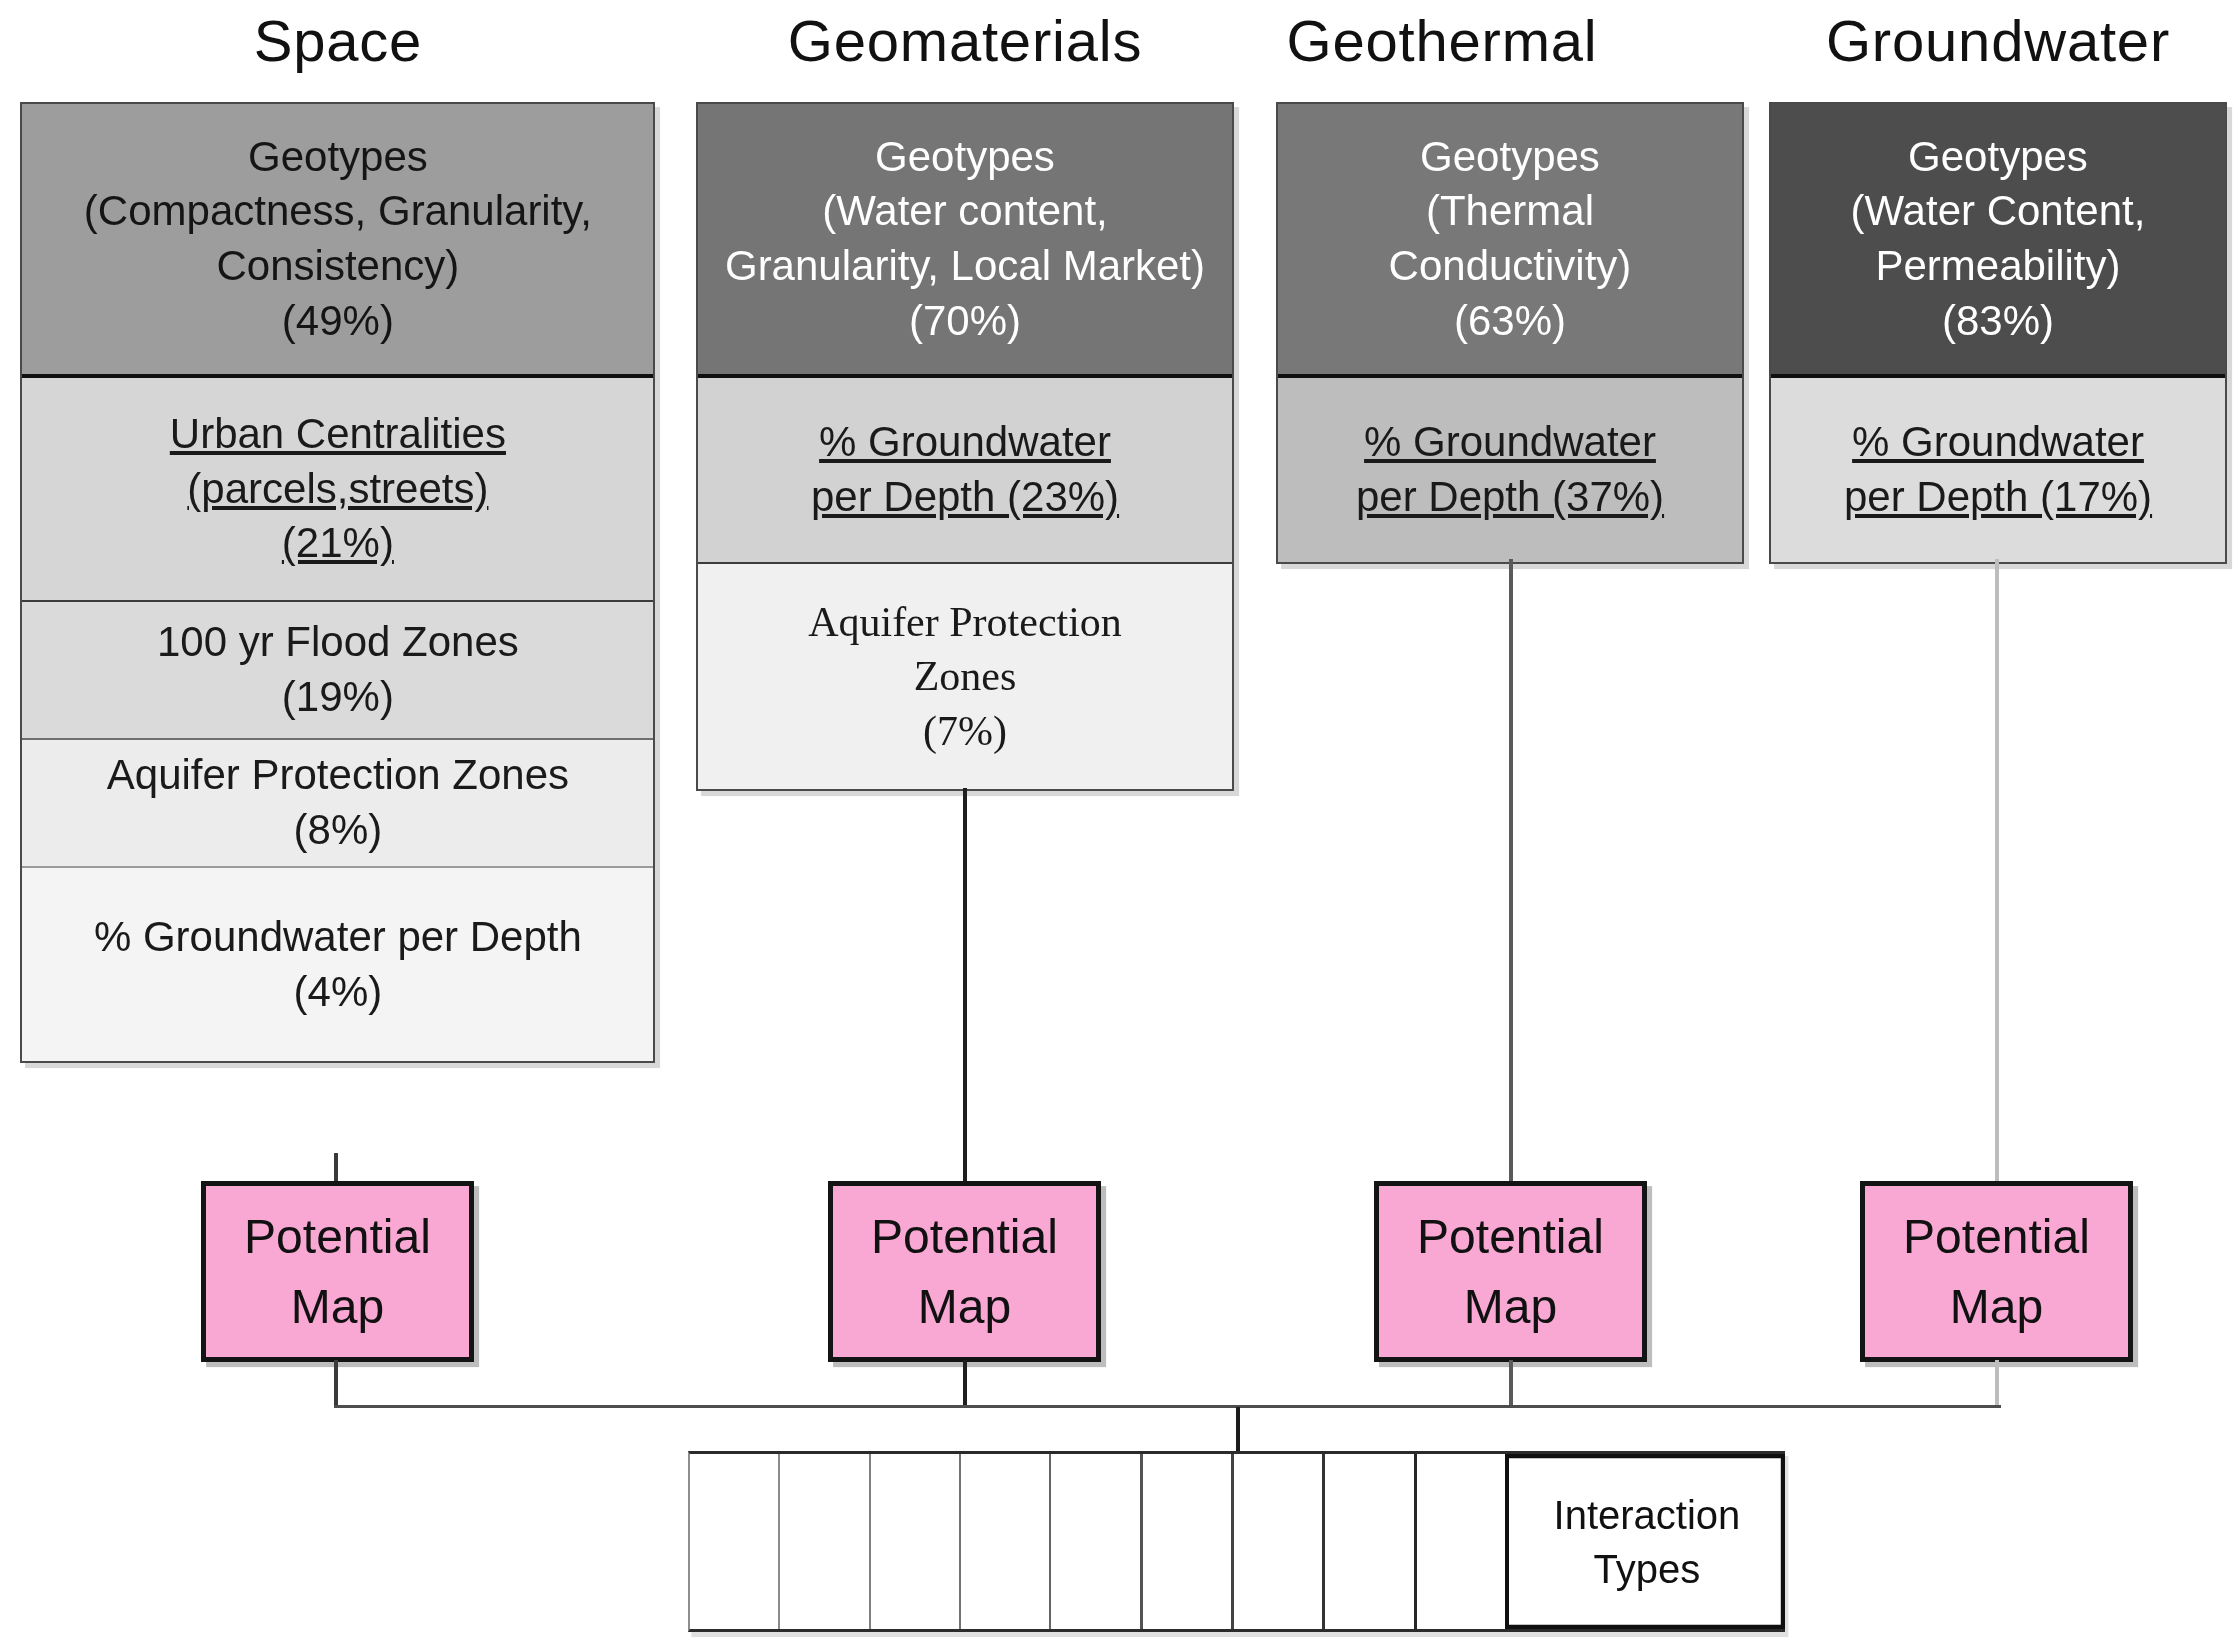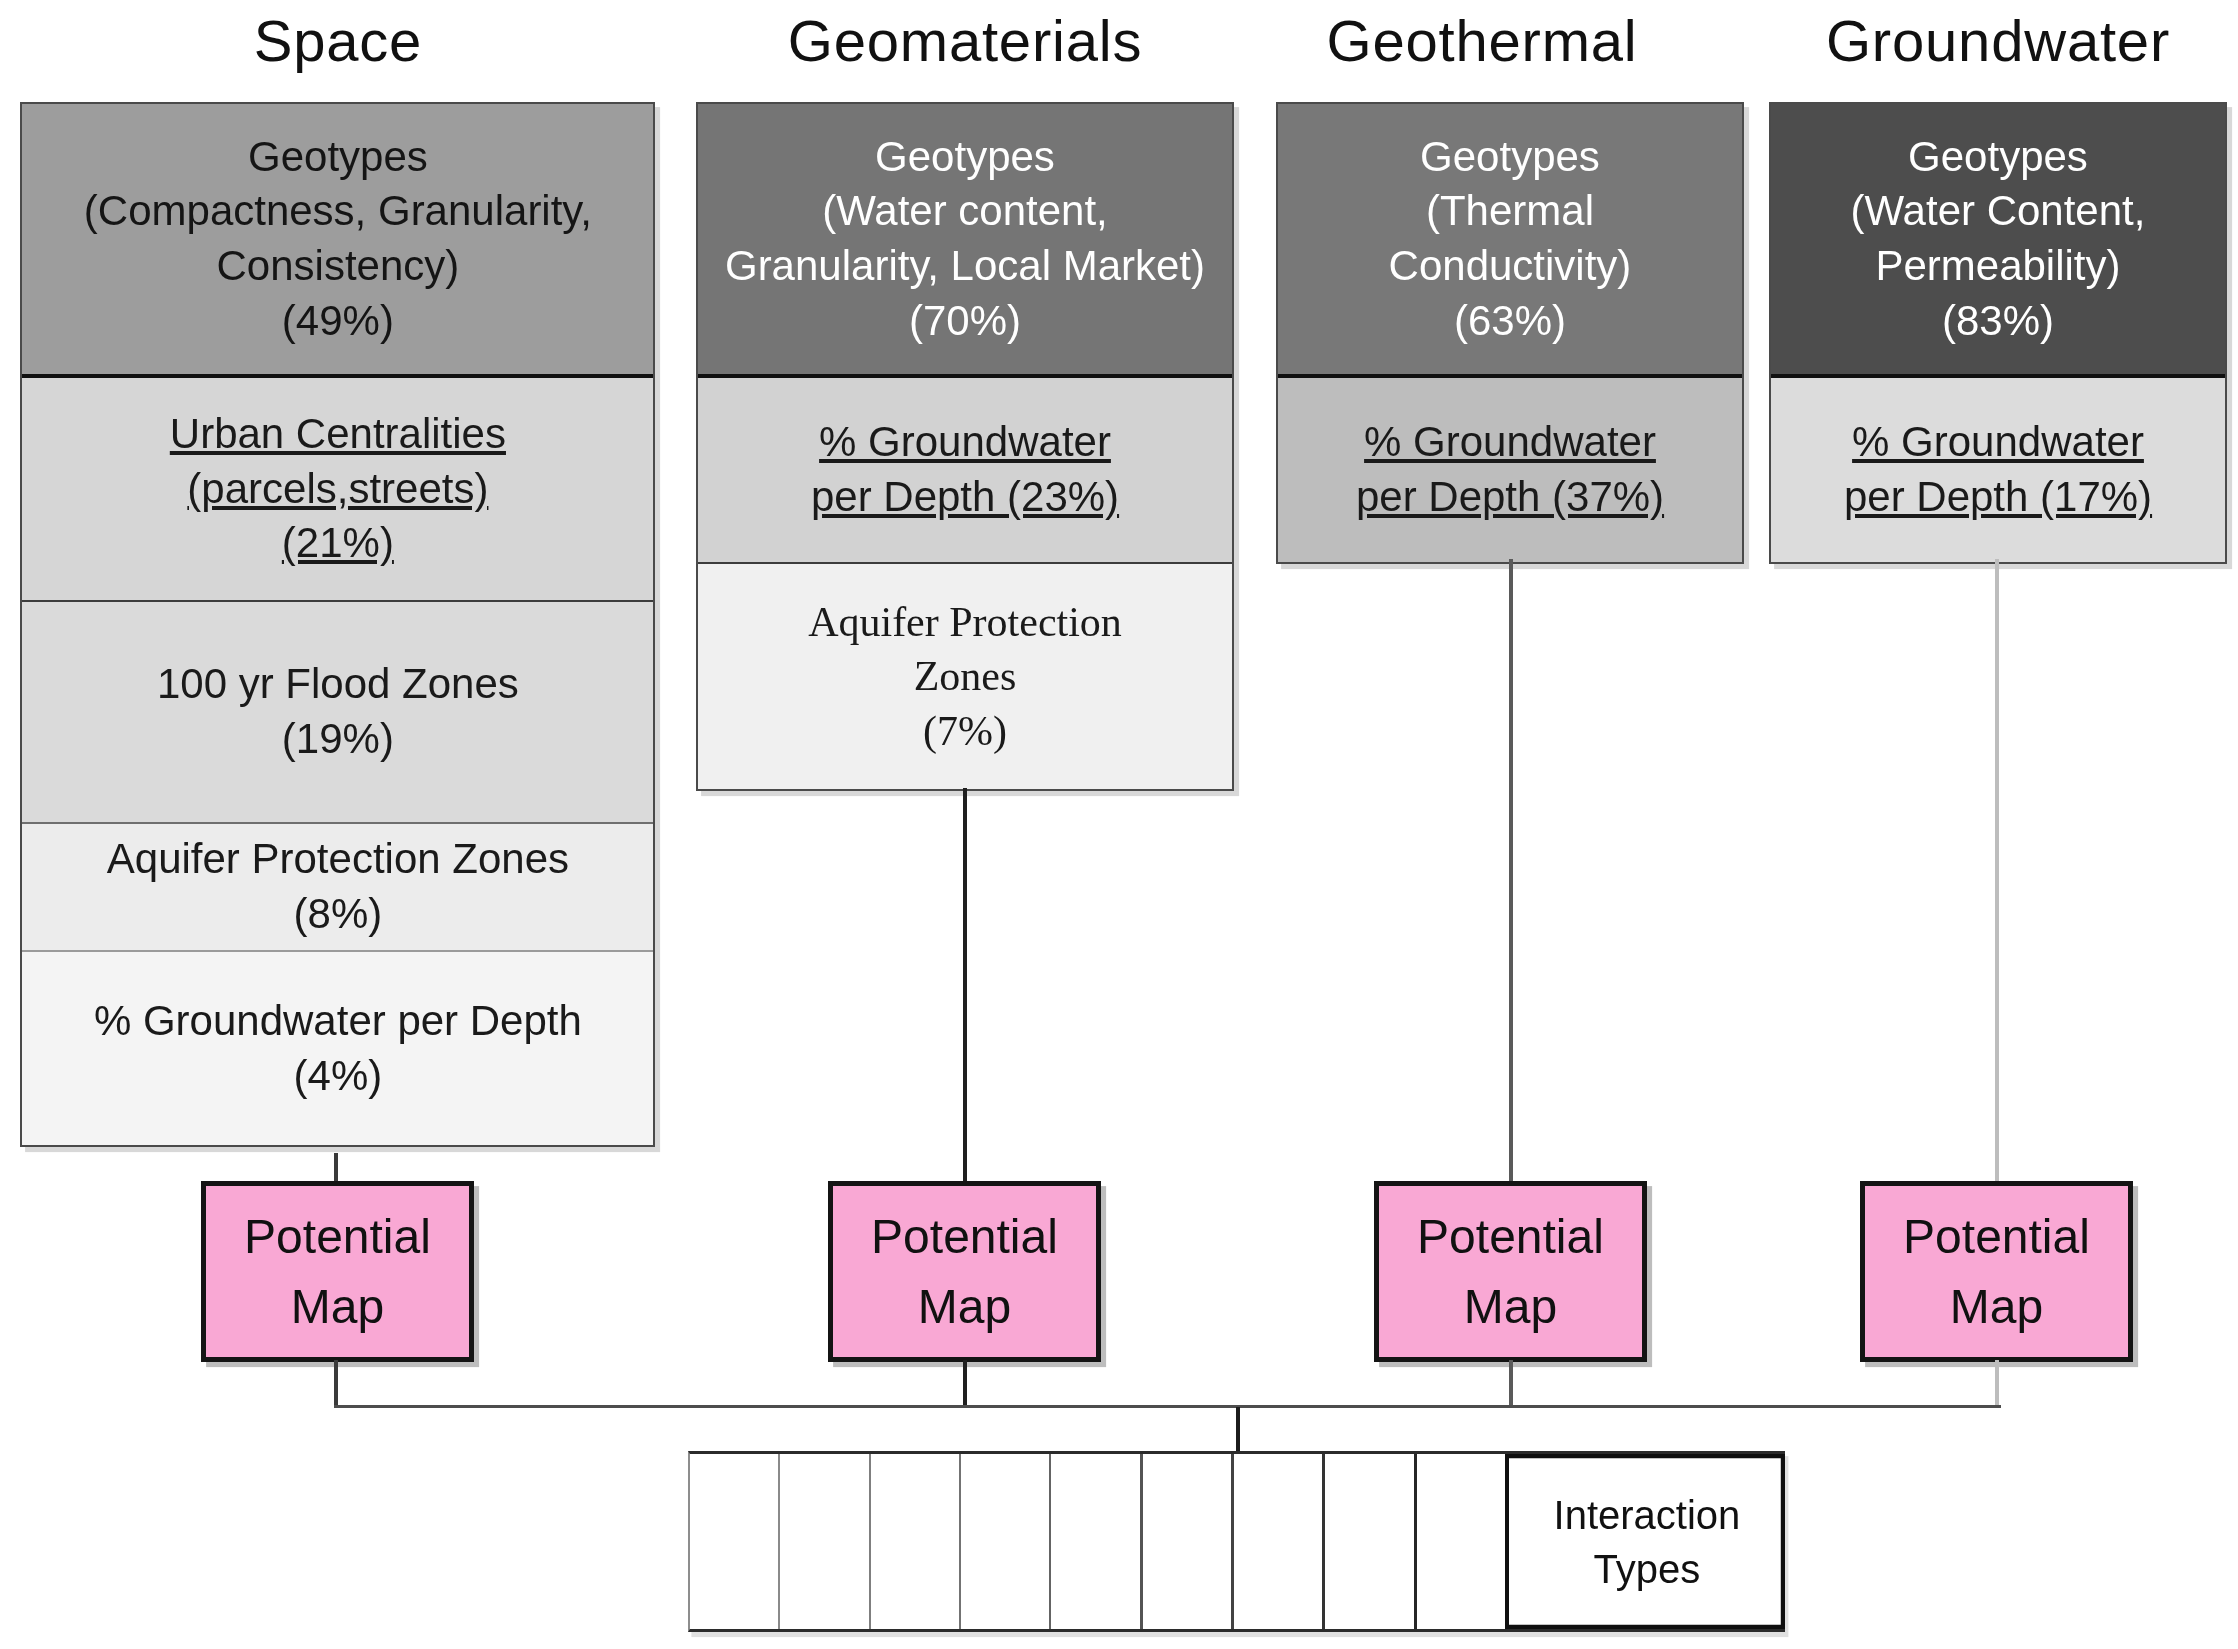--- a/index.html
+++ b/index.html
@@ -112,32 +112,32 @@
     box-shadow: inset 0 4.2px 0 #0f0f0f, inset 0 -4.2px 0 #0f0f0f, inset -4.2px 0 0 #0f0f0f;
   }
 </style>
 </head>
 <body>
 
 <div class="canvas">
 
   <div class="col-title" style="left:20.4px;width:635px">Space</div>
   <div class="col-title" style="left:696px;width:538px">Geomaterials</div>
-  <div class="col-title" style="left:1248px;width:468px">Geothermal</div>
+  <div class="col-title" style="left:1208px;width:468px">Geothermal</div>
   <div class="col-title" style="left:1769px;width:458px">Groundwater</div>
 
   <div class="stack" style="left:20.4px;width:635px">
     <div class="layer" style="height: 270px; background: rgb(157, 157, 157); color: rgb(21, 21, 21);">Geotypes
 (Compactness, Granularity,
 Consistency)
 (49%)</div>
     <div class="layer sep-strong" style="height: 226px; background: rgb(214, 214, 214); color: rgb(26, 26, 26);">Urban Centralities
 (parcels,streets)
 (21%)</div>
-    <div class="layer sep-mid" style="height: 222px; background: rgb(218, 218, 218); color: rgb(26, 26, 26);">100 yr Flood Zones
+    <div class="layer sep-mid" style="height: 138px; background: rgb(218, 218, 218); color: rgb(26, 26, 26);">100 yr Flood Zones
 (19%)</div>
     <div class="layer sep-soft" style="height: 128px; background: rgb(236, 236, 236); color: rgb(26, 26, 26);">Aquifer Protection Zones
 (8%)</div>
     <div class="layer sep-faint" style="height: 195px; background: rgb(244, 244, 244); color: rgb(26, 26, 26);">% Groundwater per Depth
 (4%)</div>
   </div>
 
   <div class="stack" style="left:696px;width:538px">
     <div class="layer" style="height: 270px; background: rgb(117, 117, 117); color: rgb(255, 255, 255);">Geotypes
 (Water content,

